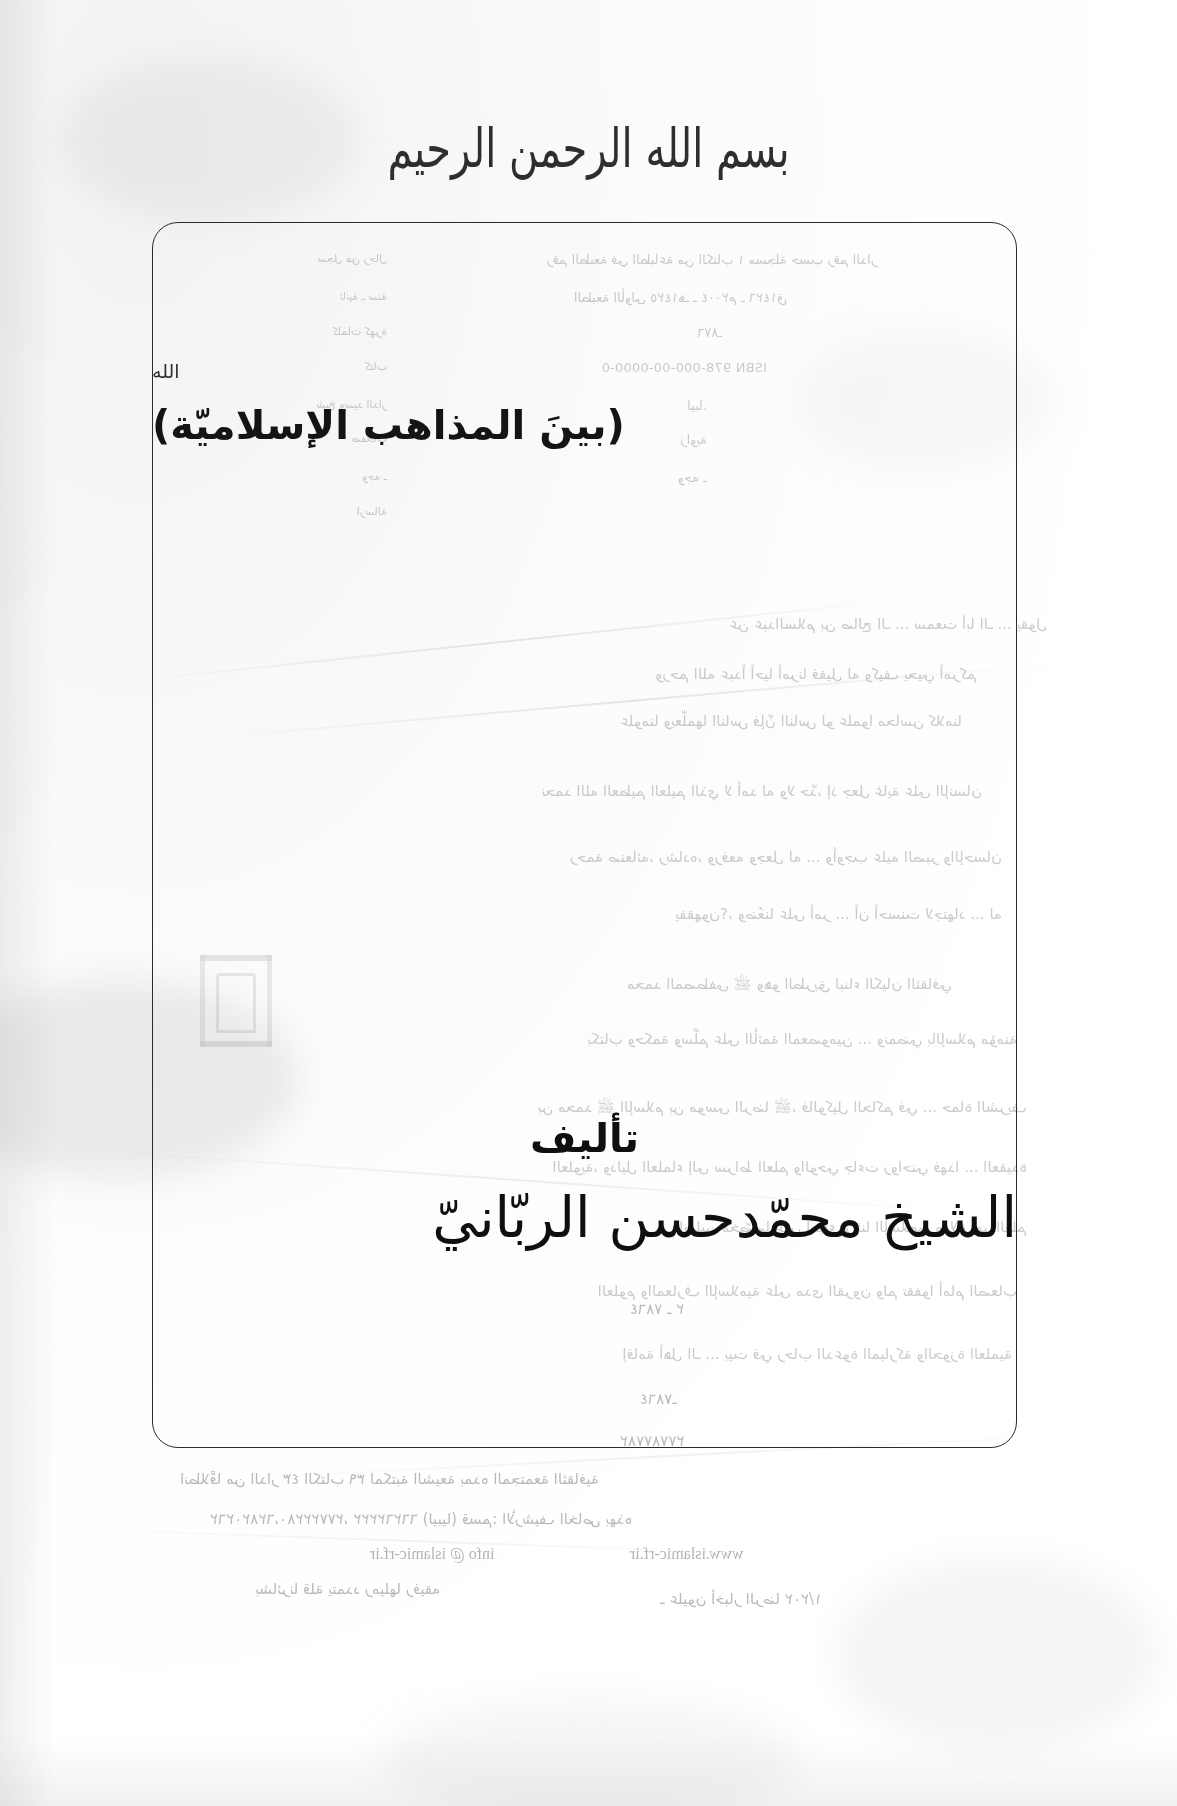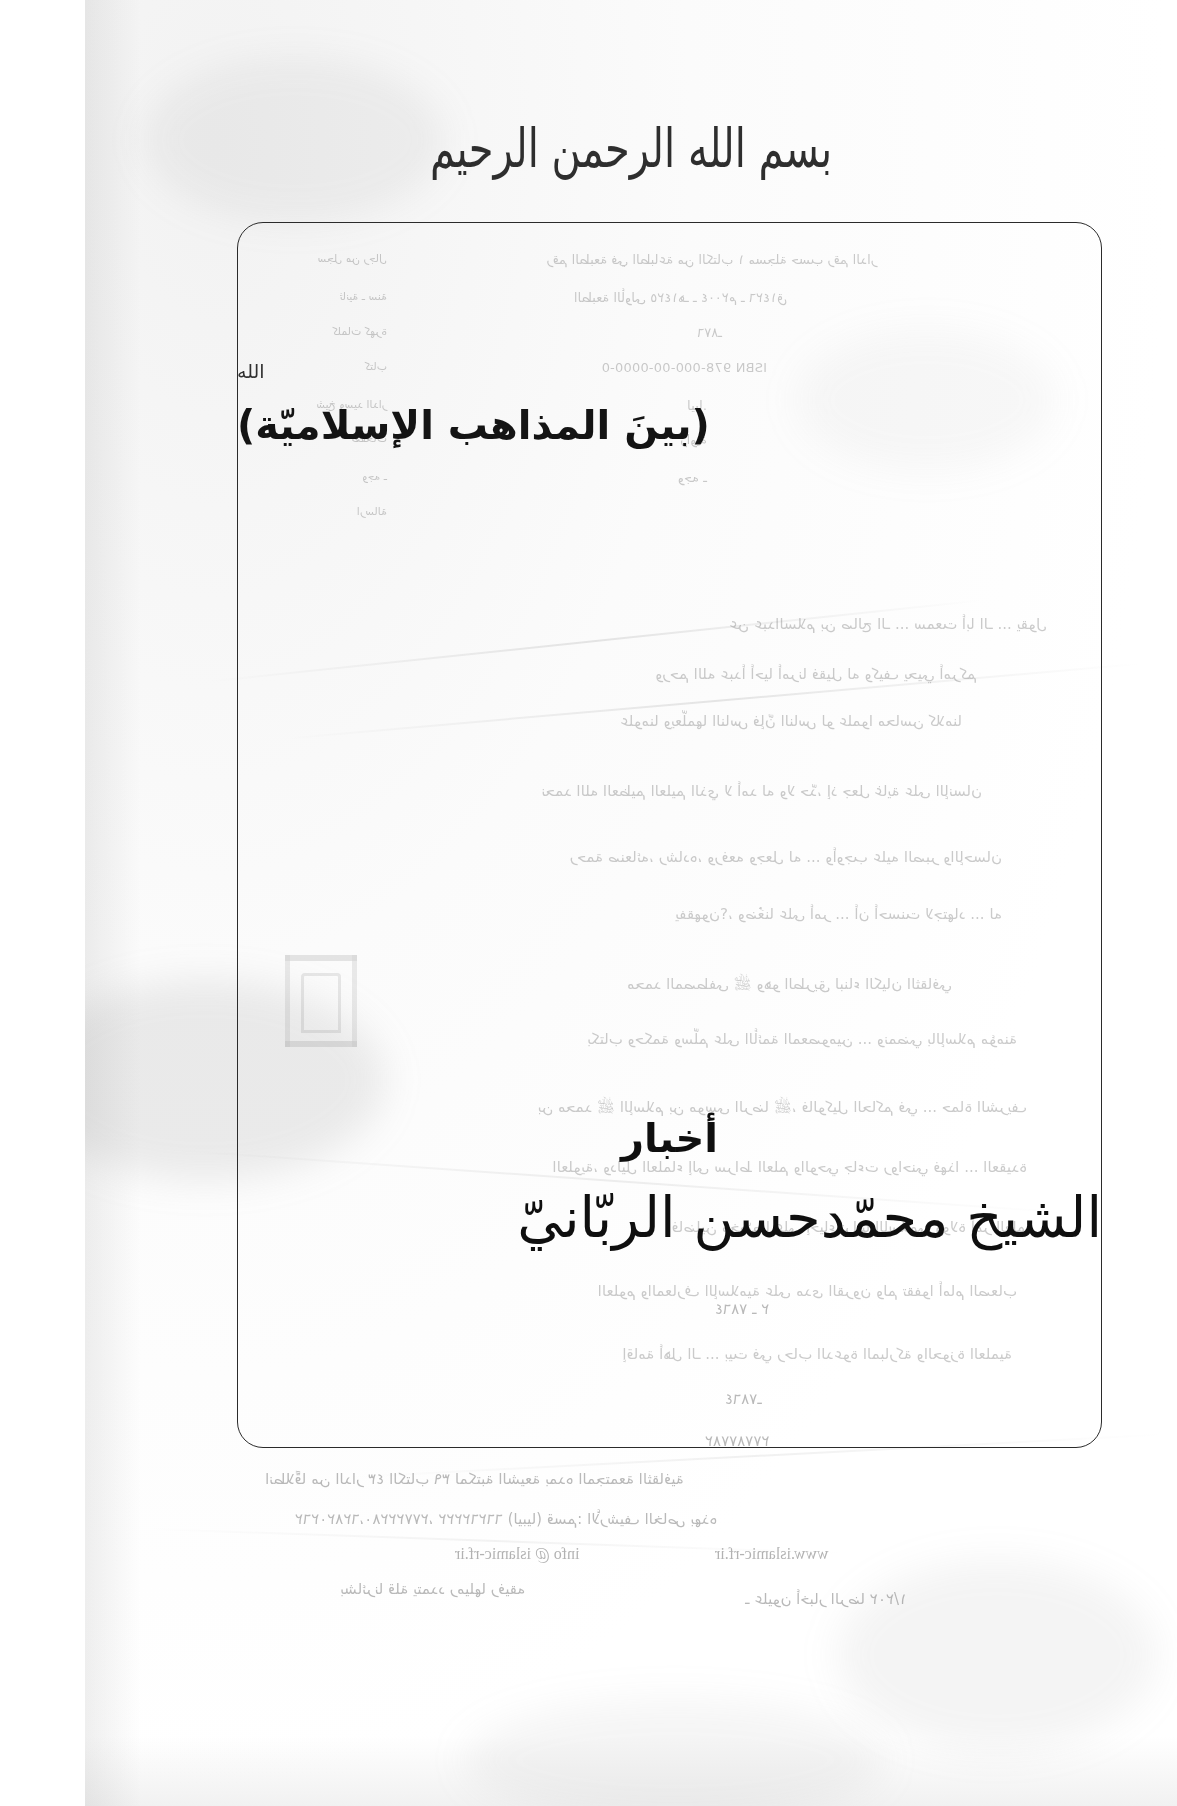--- a/index.html
+++ b/index.html
@@ -10,21 +10,21 @@
   body {
     width: 1177px;
     height: 1806px;
     overflow: hidden;
     font-family: "DejaVu Sans", sans-serif;
   }
 
   
   .scan {
     position: relative;
-    width: 1092px;
+    width: 1177px;
     height: 1806px;
     background:
       radial-gradient(ellipse at 12% 8%, #f2f2f2 0%, #fbfbfb 35%, #ffffff 70%),
       radial-gradient(ellipse at 88% 92%, #f4f4f4 0%, #ffffff 55%),
       linear-gradient(180deg, #fdfdfd 0%, #ffffff 20%, #ffffff 80%, #fafafa 100%);
     overflow: hidden;
     margin-left: 11px;
   }
   
   .smudge {
@@ -271,21 +271,21 @@
   <div class="ghost-stamp"></div>
 
   <div class="frame"></div>
 
   <div class="title-wrap">
     <div class="basmala-small">الله</div>
     <div class="title-paren">(بينَ المذاهب الإسلاميّة)</div>
   </div>
 
   <div class="author-wrap">
-    <div class="byline">أخبار</div>
+    <div class="byline">تأليف</div>
     <div class="author-name">الشيخ محمّدحسن الربّانيّ</div>
   </div>
 
   <div class="pub-line" style="left:180px; top:1470px;">انطلاقًا من الدار ٤٣ الكتاب ٣٩ لمكتبة الشيعة بمده المجتمعة الثقافية</div>
   <div class="pub-line" style="left:210px; top:1510px;">٢٧٧٢٢٢٨٠،٦٢٨٢٠٢٦٢، ٦٦٢٦٢٢٢٢ (ليبيا) قسم: الأرشيف الخاص بهذه</div>
   <div class="pub-line" style="left:620px; top:1432px;">٢٧٧٨٧٧٨٢</div>
   <div class="pub-line" style="left:630px; top:1300px;">٧٨٦٤ ـ ٢</div>
   <div class="pub-line" style="left:640px; top:1390px;">٧٨٦٤ـ</div>
   <div class="pub-line" style="left:660px; top:1590px;">ـ عليون أخبار الرضا ١/٢٠٢</div>
 

